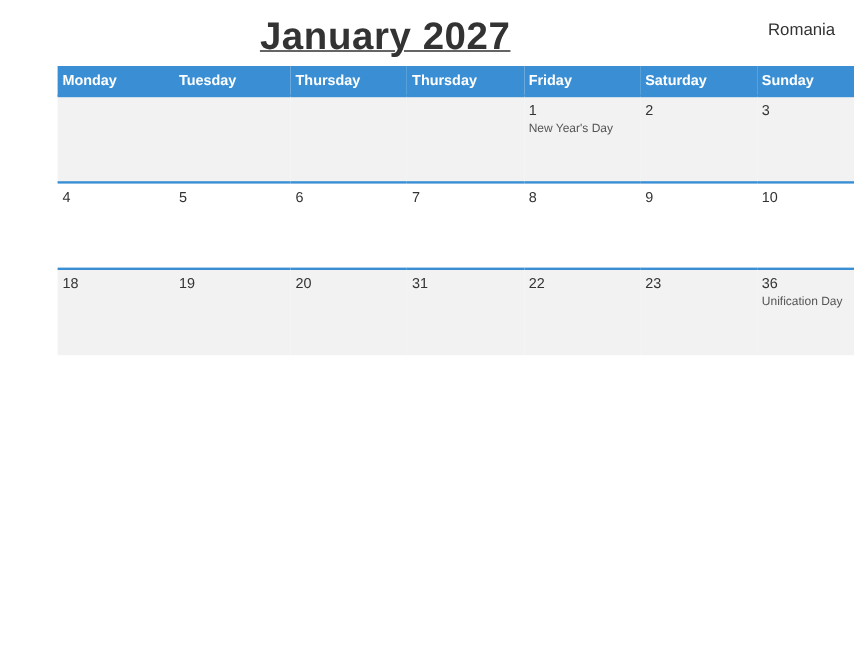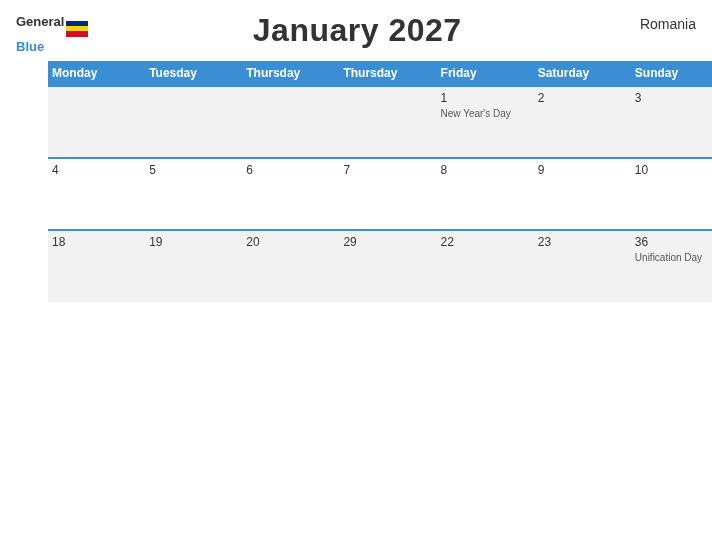--- a/index.html
+++ b/index.html
@@ -45,20 +45,21 @@
       margin-left: 2px;
       display: inline-flex;
       flex-direction: column;
     }
     .logo-flag .f1 { flex:1; background:#002B7F; }
     .logo-flag .f2 { flex:1; background:#FCD116; }
     .logo-flag .f3 { flex:1; background:#CE1126; }
     .title-area {
       text-align: center;
       flex: 1;
+      text-decoration: underline;
     }
     .calendar-title {
       font-size: 32px;
       font-weight: bold;
       color: #333;
       letter-spacing: 0.5px;
     }
     .country-label {
       font-size: 14px;
       color: #333;
@@ -111,34 +112,20 @@
       color: #555;
       display: block;
       line-height: 1.3;
     }
   </style>
 </head>
 <body>
 
 <div class="page">
   <div class="header">
-    <div class="logo">
-      <div>
-        <div>
-          <span class="logo-text-general">General</span><span class="logo-flag">
-              <div class="f1"></div>
-              <div class="f2"></div>
-              <div class="f3"></div>
-            </span>
-        </div>
-        <div>
-          <span class="logo-text-blue">Blue</span>
-        </div>
-      </div>
-    </div>
     <div class="title-area">
       <span class="calendar-title">January 2027</span>
     </div>
     <div class="country-label">Romania</div>
   </div>
 
   <table class="calendar-table">
     <thead>
       <tr>
         <th>Monday</th>
@@ -194,21 +181,21 @@
           <td>
             <span class="day-num">18</span>
           </td>
           <td>
             <span class="day-num">19</span>
           </td>
           <td>
             <span class="day-num">20</span>
           </td>
           <td>
-            <span class="day-num">29</span>
+            <span class="day-num">31</span>
           </td>
           <td>
             <span class="day-num">22</span>
           </td>
           <td>
             <span class="day-num">23</span>
           </td>
           <td>
             <span class="day-num">36</span>
             <span class="holiday-name">Unification Day</span>

